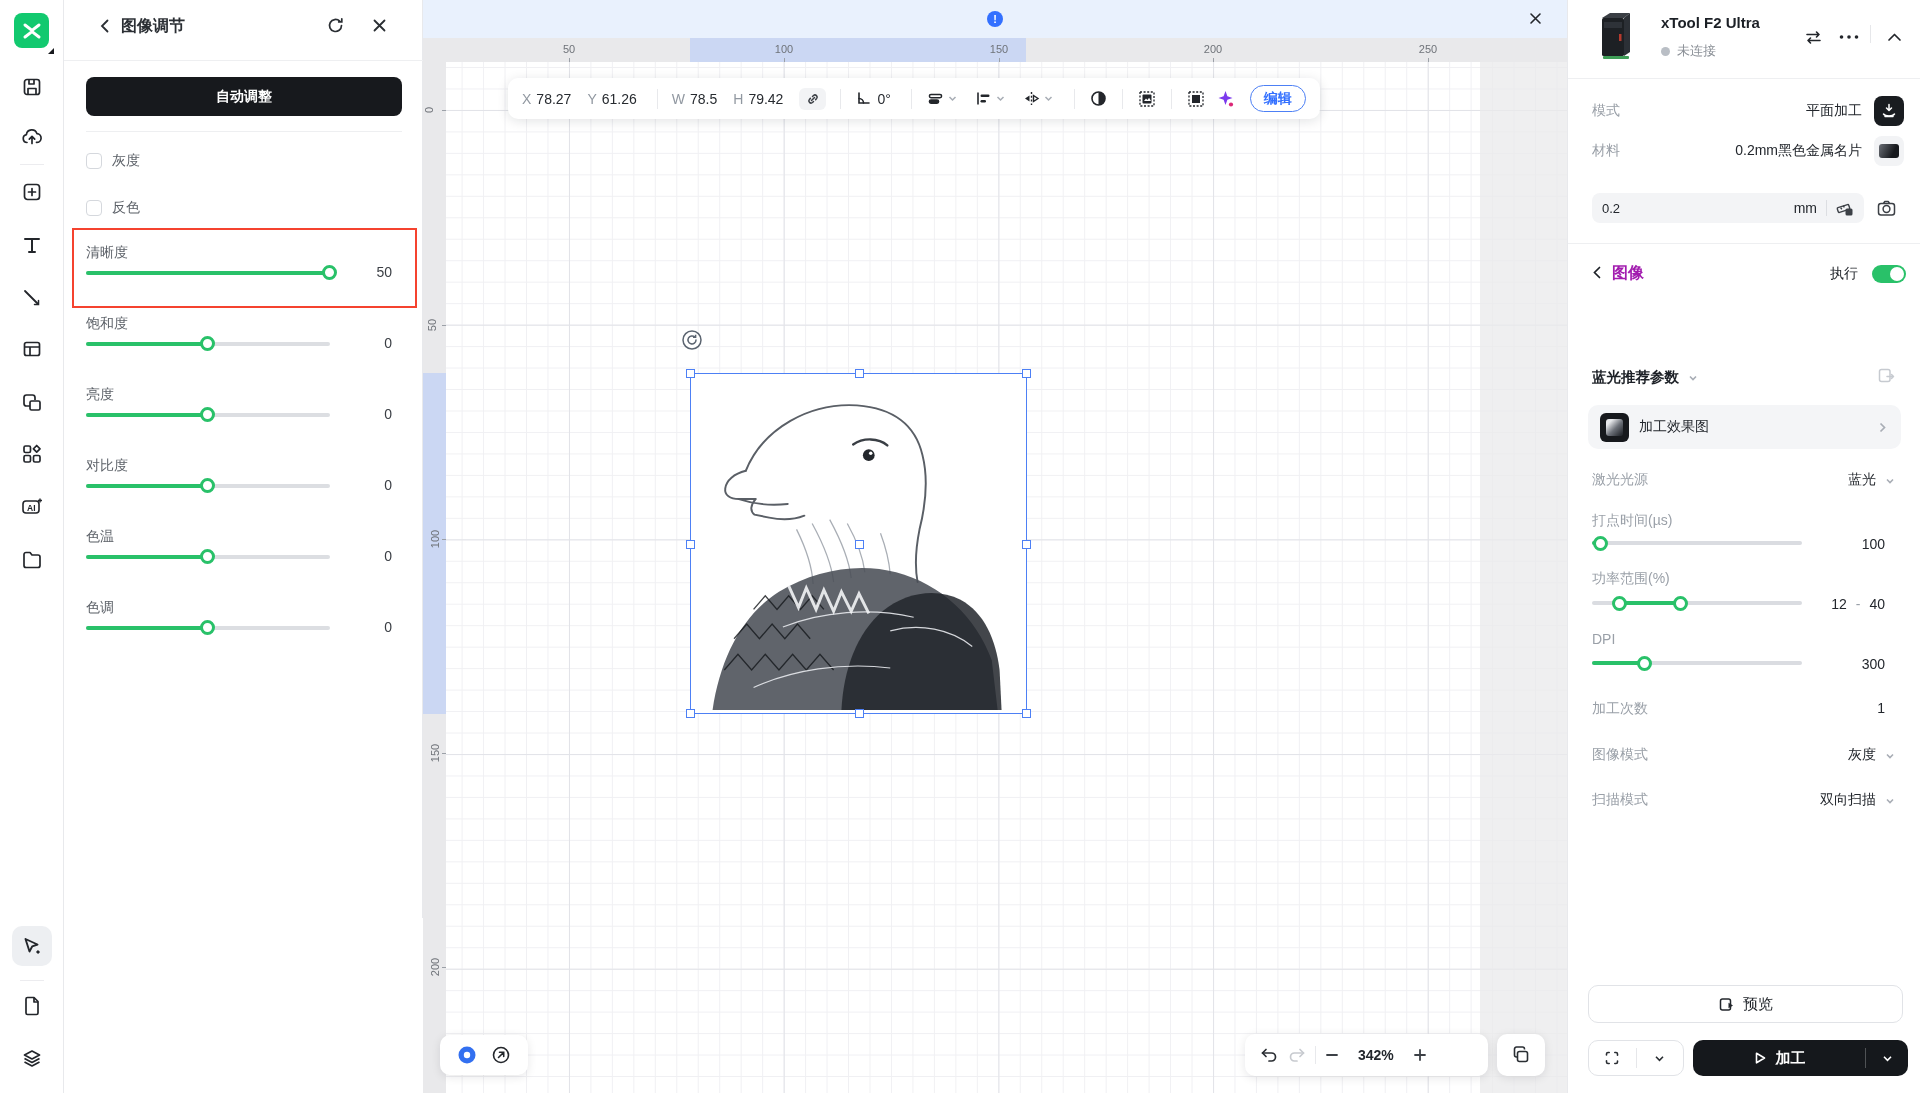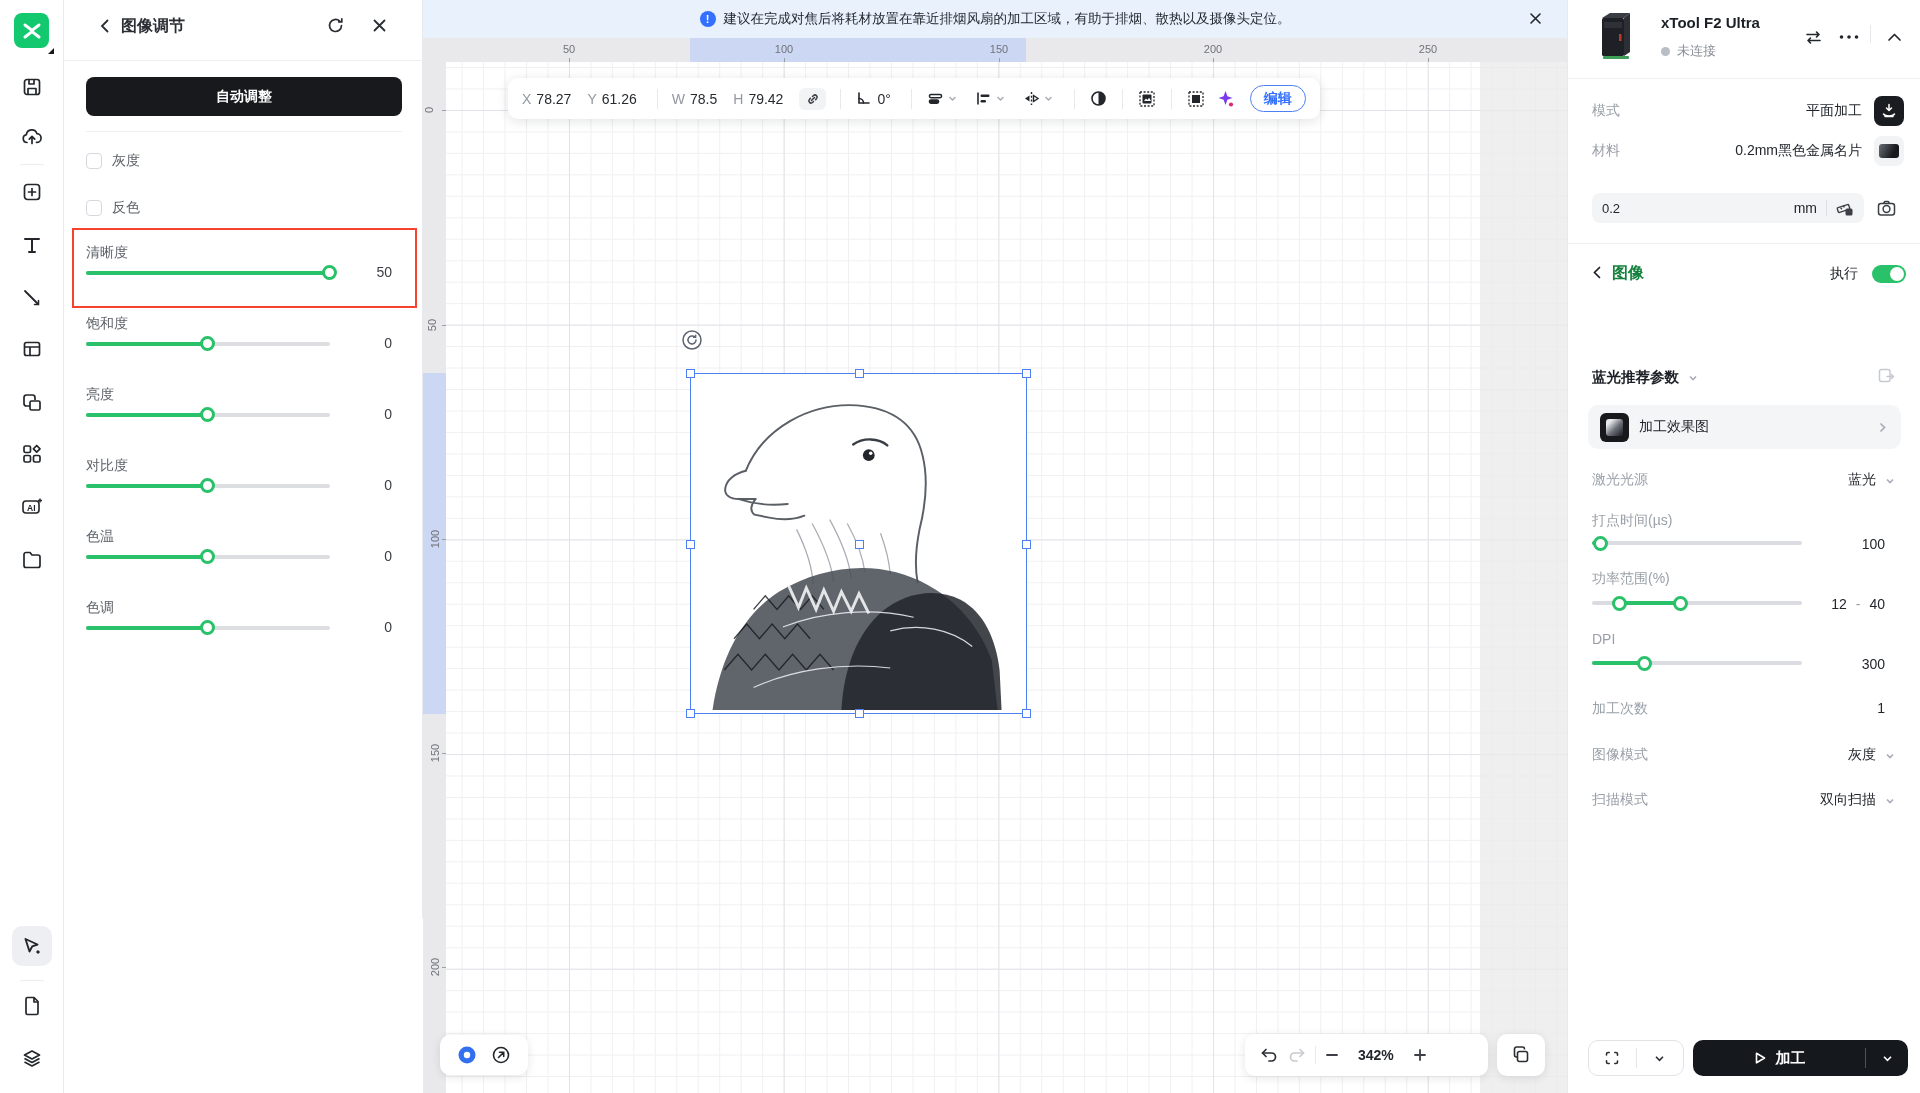--- a/index.html
+++ b/index.html
@@ -310,21 +310,20 @@
       <div class="ruler-num-v" style="top:905px">200</div>
       <div class="ruler-tick-v" style="top:48px"></div>
         <div class="ruler-tick-v" style="top:263px"></div>
         <div class="ruler-tick-v" style="top:477px"></div>
         <div class="ruler-tick-v" style="top:691px"></div>
         <div class="ruler-tick-v" style="top:905px"></div>
     </div>
 
     <div class="banner">
       <div class="info-dot">!</div>
-      <div class="banner-txt">建议在完成对焦后将耗材放置在靠近排烟风扇的加工区域，有助于排烟、散热以及摄像头定位。</div>
       <div class="banner-x">
         <svg width="15" height="15" viewBox="0 0 15 15" stroke="currentColor" stroke-width="1.6" stroke-linecap="round">
             <path d="M3 3l9 9M12 3l-9 9"></path>
           </svg>
       </div>
     </div>
 
     <div class="tbar">
       <div class="tgroup">
           <span class="tlabel">X</span>
@@ -596,21 +595,21 @@
           <circle cx="10.5" cy="11" r="3.4"></circle>
         </svg>
     </div>
     <div class="hline" style="left:0;top:243px;width:353px"></div>
 
     <div class="abs" style="left:22px;top:265px;color:#1c2026">
       <svg width="15" height="15" viewBox="0 0 15 15" fill="none" stroke="currentColor" stroke-width="1.7" stroke-linecap="round">
           <path d="M9.5 2.5L4.5 7.5l5 5"></path>
         </svg>
     </div>
-    <div class="abs" style="left:44px;top:263px;font-size:16px;font-weight:600;color:#15803d">图像</div>
+    <div class="abs" style="left:44px;top:263px;font-size:16px;font-weight:600;color:#a21caf">图像</div>
     <div class="abs" style="right:62px;top:265px;font-size:14px;color:#23272d">执行</div>
     <div class="toggle">
         <div class="knob"></div>
       </div>
 
 
     <div class="abs" style="left:24px;top:368px;display:flex;align-items:center;gap:8px">
       <span style="font-size:14.5px;font-weight:600;color:#1c2026">蓝光推荐参数</span>
       <svg width="12" height="12" viewBox="0 0 12 12" fill="none" stroke="#a8adb5" stroke-width="1.6">
           <path d="M3 4.5l3 3 3-3"></path>
@@ -677,20 +676,27 @@
       </div>
 
     <div class="plabel" style="top:791px">扫描模式</div>
     <div class="abs" style="right:44px;top:791px;font-size:14px;color:#23272d">双向扫描</div>
     <div class="abs" style="right:24px;top:795px">
         <svg width="12" height="12" viewBox="0 0 12 12" fill="none" stroke="#a8adb5" stroke-width="1.6">
           <path d="M3 4.5l3 3 3-3"></path>
         </svg>
       </div>
 
+    <div class="btn-preview">
+      <svg width="17" height="17" viewBox="0 0 17 17" fill="none" stroke="#23272c" stroke-width="1.5">
+          <rect x="2.5" y="3" width="10" height="11" rx="2"></rect>
+          <path d="M10.5 6.8l4.5 2.7-4.5 2.7z" fill="#23272c" stroke="none"></path>
+        </svg>
+      <span>预览</span>
+    </div>
     <div class="btn-frame">
       <div style="flex:1;display:flex;justify-content:center">
         <svg width="18" height="18" viewBox="0 0 18 18" fill="none" stroke="#2a2e33" stroke-width="1.6" stroke-linecap="round">
             <path d="M3.5 6V5a1.5 1.5 0 0 1 1.5-1.5h1.2M11.8 3.5H13A1.5 1.5 0 0 1 14.5 5v1.2M14.5 12v1a1.5 1.5 0 0 1-1.5 1.5h-1.2M6.2 14.5H5A1.5 1.5 0 0 1 3.5 13v-1.2"></path>
           </svg>
       </div>
       <div style="width:1px;height:20px;background:#e6e7ea"></div>
       <div style="flex:1;display:flex;justify-content:center">
         <svg width="13" height="13" viewBox="0 0 13 13" fill="none" stroke="#2a2e33" stroke-width="1.6">
             <path d="M3 4.8l3.5 3.5L10 4.8"></path>

